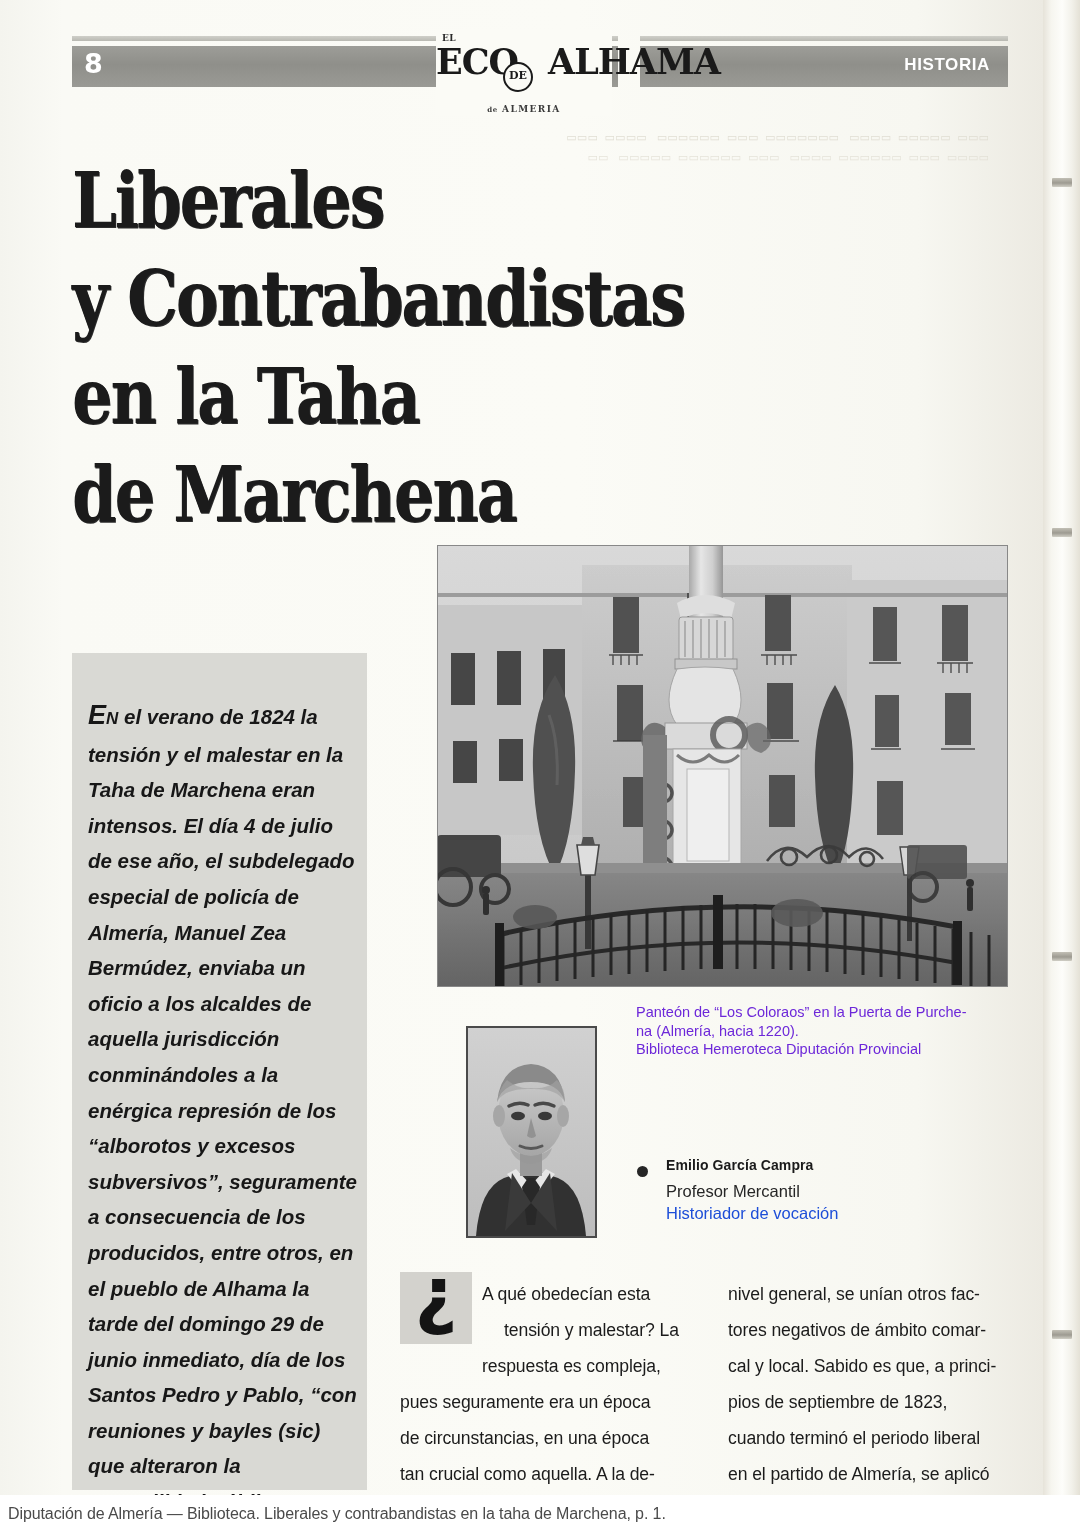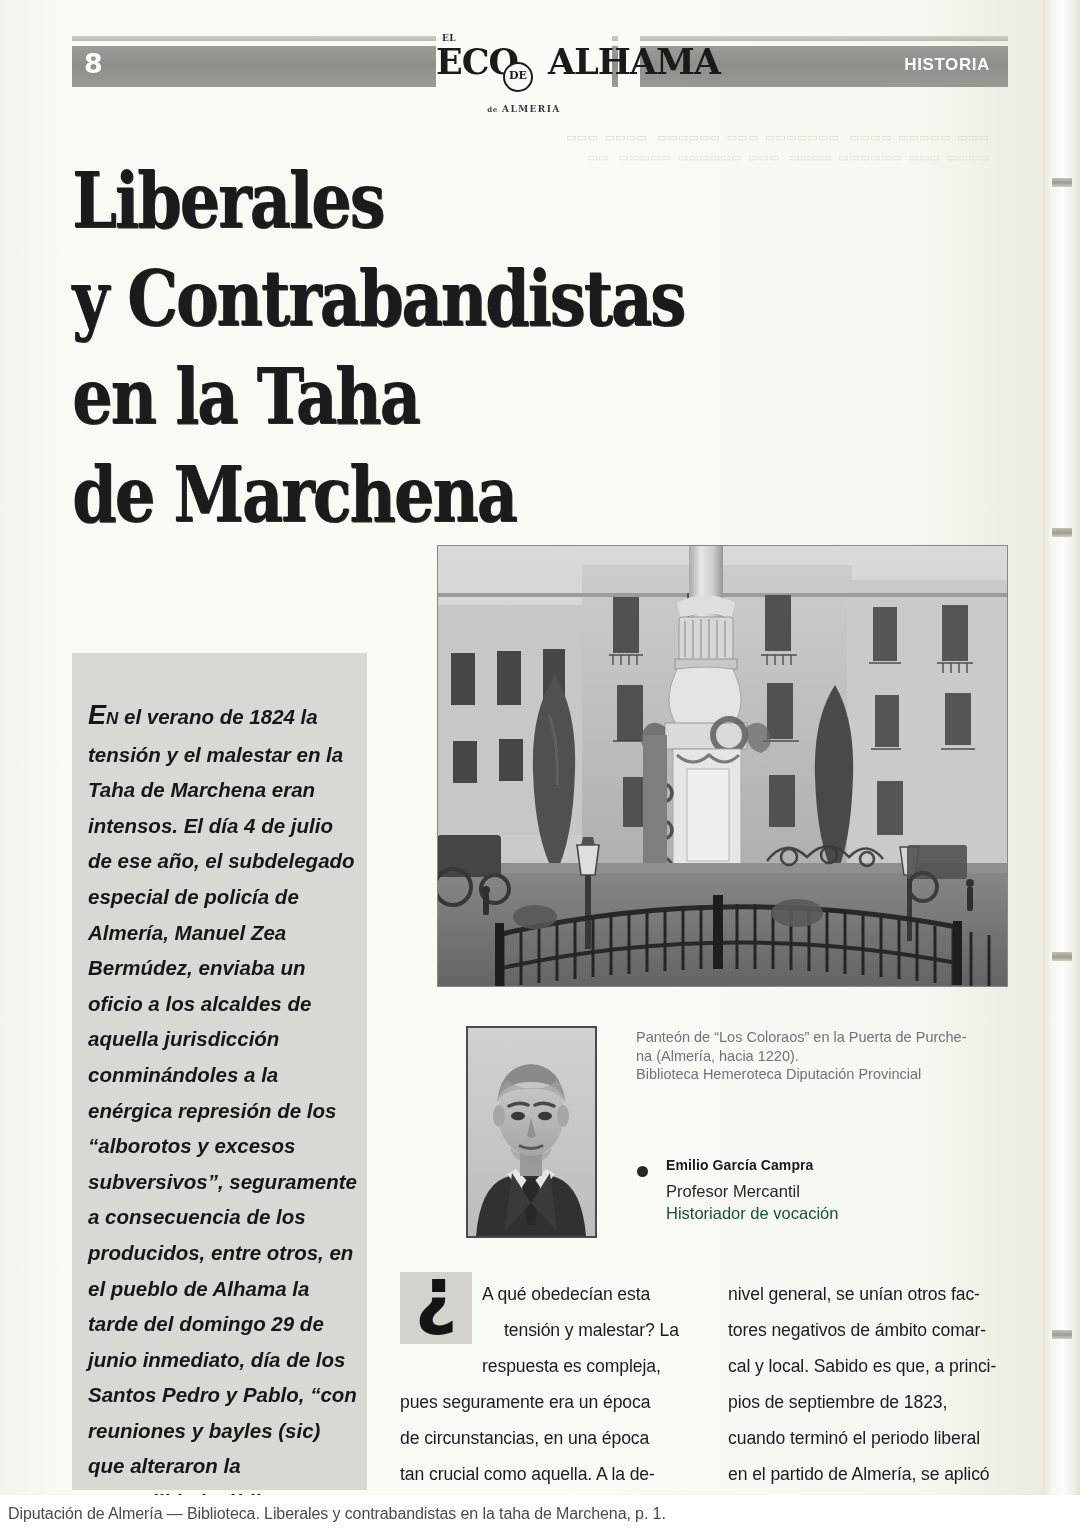--- a/index.html
+++ b/index.html
@@ -128,23 +128,22 @@
   #photo-main{
     position:absolute;left:437px;top:545px;width:571px;height:442px;
     overflow:hidden;
     background:#b9b7b0;
     filter:grayscale(1) contrast(1.05);
   }
 
   
   #photo-caption{
     position:absolute;left:636px;top:1003px;width:400px;
-    font-size:14.5px;line-height:18.5px;color:#737373;
+    font-size:14.5px;line-height:18.5px;color:#6d28d9;
     font-family:"Liberation Sans", sans-serif;
-    margin-top:25px;
   }
 
   
   #portrait{
     position:absolute;left:466px;top:1026px;width:127px;height:208px;
     border:2px solid #4c4a46;
     overflow:hidden;background:#cdcbc4;
     filter:grayscale(1);
   }
 
@@ -152,21 +151,21 @@
   #byline{position:absolute;left:637px;top:1157px;width:400px;}
   #byline-dot{
     position:absolute;left:0;top:9px;width:11px;height:11px;
     border-radius:50%;background:#262626;
   }
   #byline-name{
     position:absolute;left:29px;top:0;
     font-size:14px;font-weight:bold;color:#1a1a1a;letter-spacing:.1px;
   }
   #byline-role1{position:absolute;left:29px;top:25px;font-size:16.5px;color:#262626;}
-  #byline-role2{position:absolute;left:29px;top:47px;font-size:16.5px;color:#14532d;}
+  #byline-role2{position:absolute;left:29px;top:47px;font-size:16.5px;color:#1d4ed8;}
 
   
   #lead-box{
     position:absolute;left:72px;top:653px;width:295px;height:837px;
     background:#d9d9d4;
   }
   #lead-text{
     position:absolute;left:88px;top:698px;width:272px;
     font-style:italic;font-weight:600;
     font-size:20.5px;line-height:35.6px;

